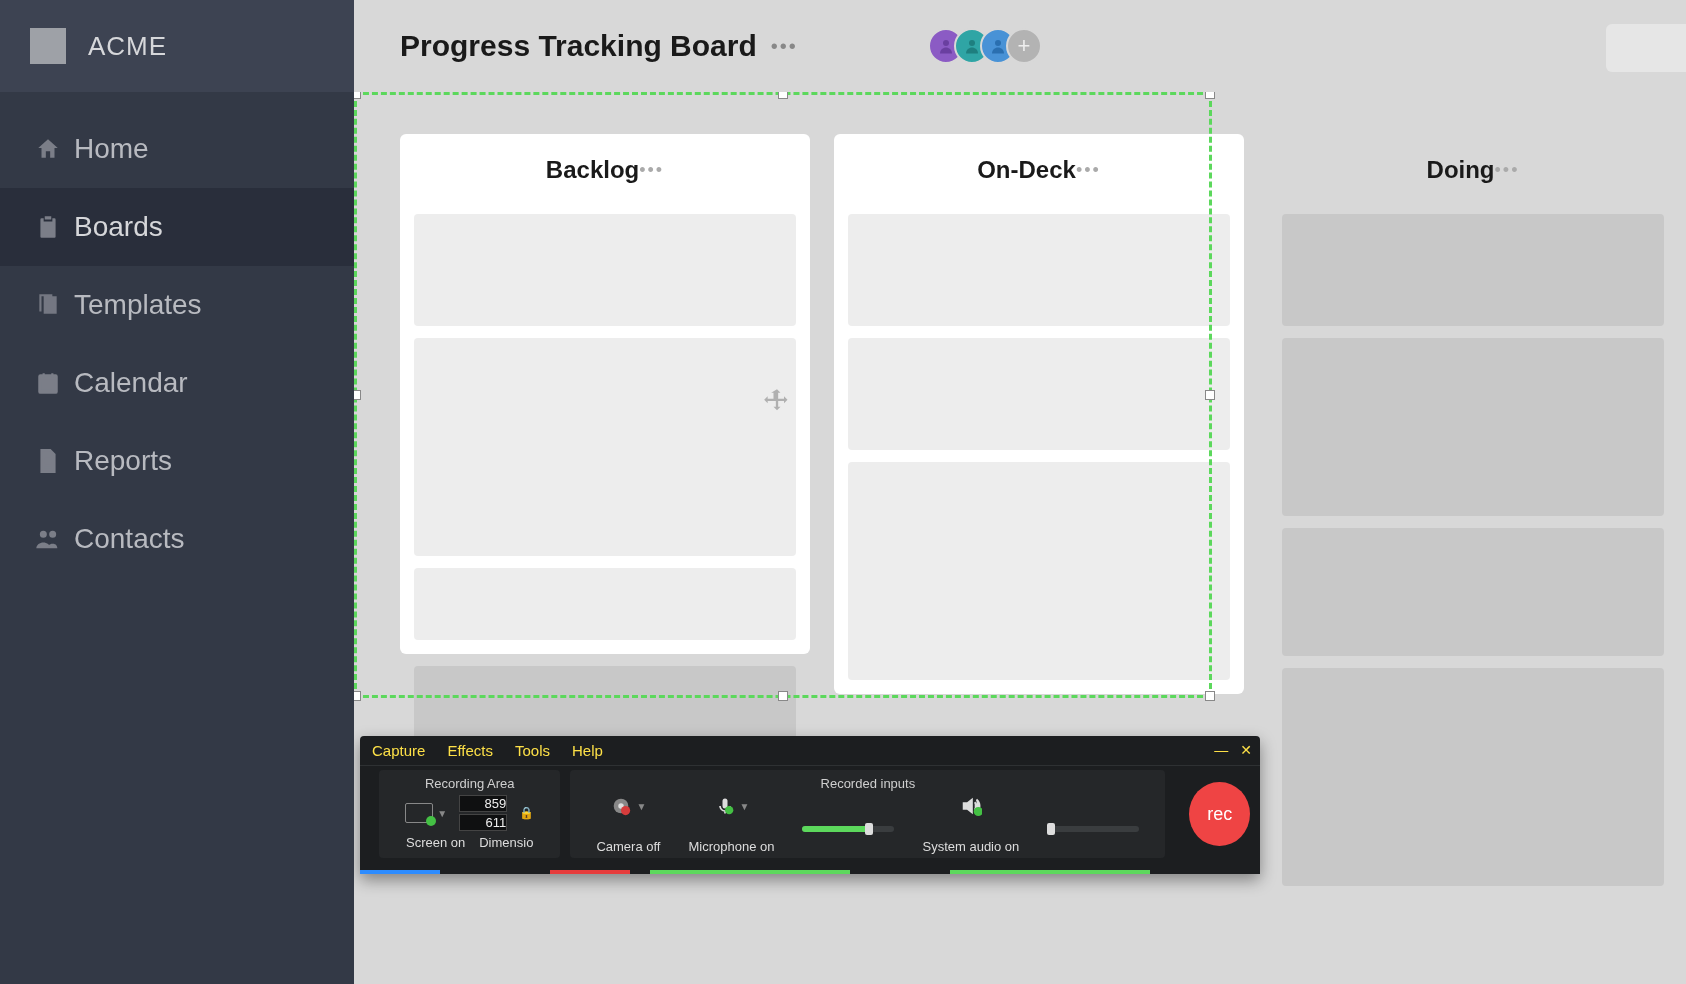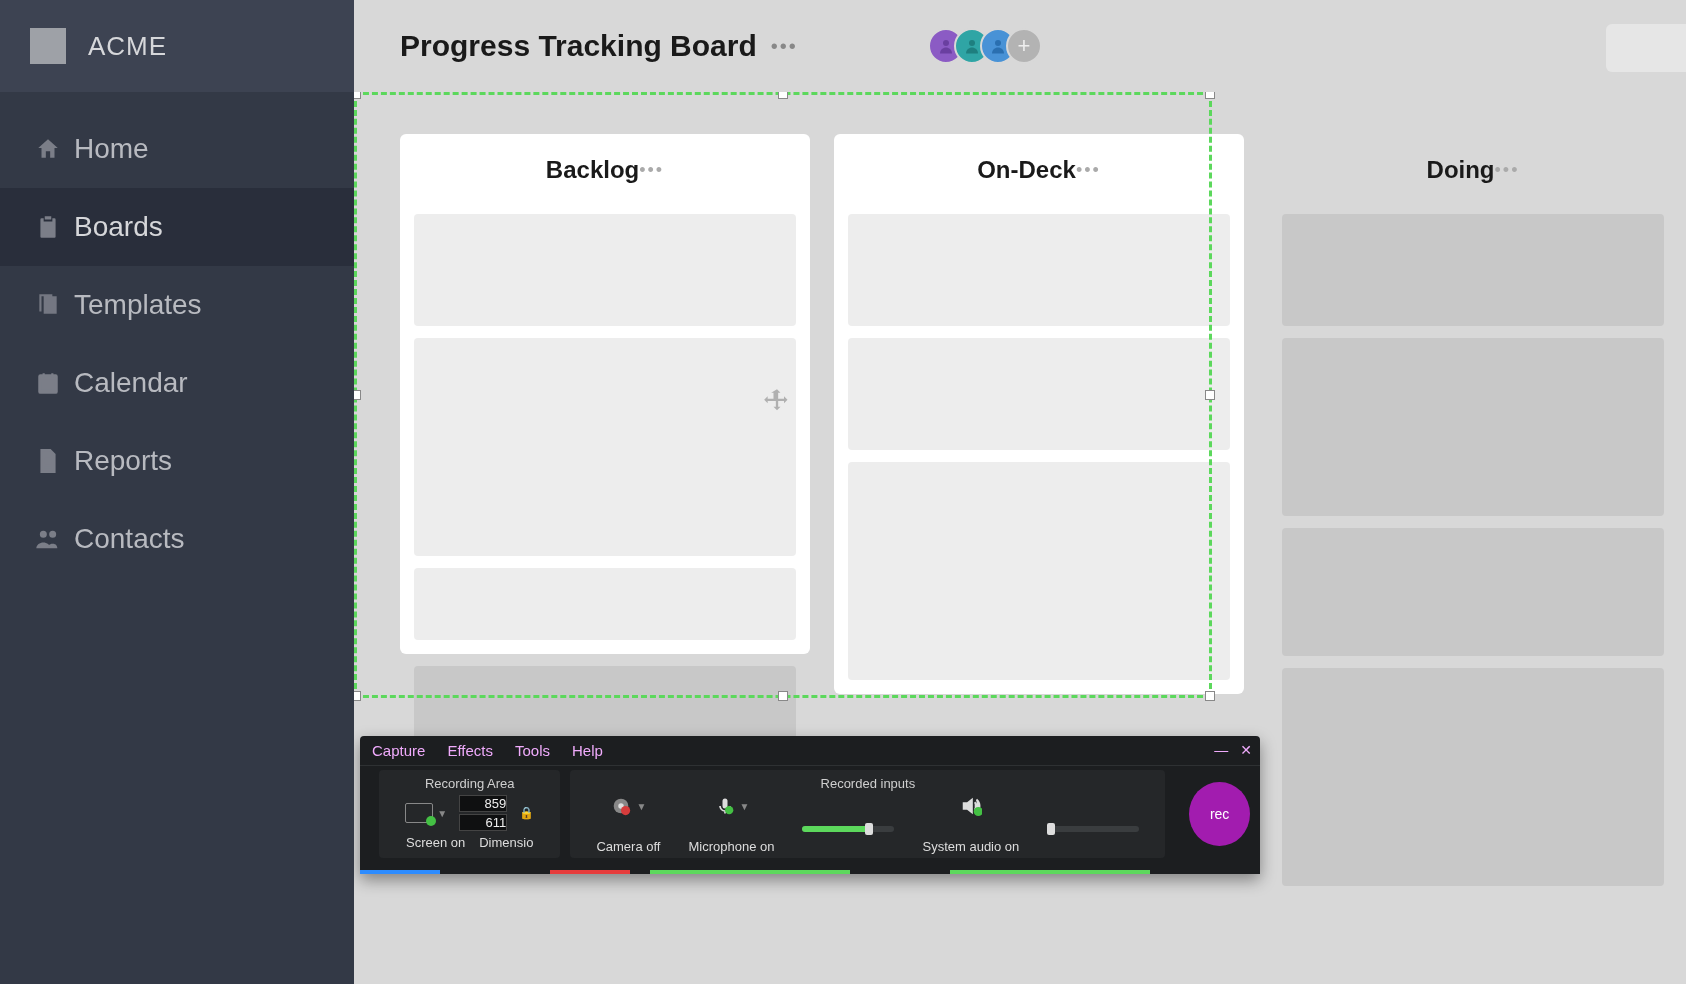--- a/index.html
+++ b/index.html
@@ -46,42 +46,42 @@
   .col-surface.ghost .card { background: #c8c8c8; }
 
   
   .selection { position:absolute; border: 3px dashed #5cd85c; pointer-events:none; }
   .handle { position:absolute; width:10px; height:10px; background:#fff; border:1px solid #888; }
   .move-cur { position:absolute; width:28px; height:28px; }
 
   
   .recorder { position: absolute; background: #1c1e20; color: #d0d0d0; border-radius: 4px; box-shadow: 0 6px 16px rgba(0,0,0,.4); font-size: 14px; }
   .rec-menu { display:flex; gap:22px; padding: 6px 12px; border-bottom: 1px solid #2e3133; font-size:15px; }
-  .rec-menu span { cursor:pointer; color:#f0abfc; }
+  .rec-menu span { cursor:pointer; color:#fde047; }
   .rec-win-controls { position:absolute; right:8px; top:6px; display:flex; gap:12px; color:#aaa; font-size:14px; }
   .rec-body { display:flex; align-items:stretch; padding: 4px 10px 12px 10px; gap: 10px; margin-left: 9px; }
   .rec-panel { background: #252729; border-radius: 4px; padding: 6px 12px 4px 12px; display:flex; flex-direction:column; align-items:center; }
   .rec-panel-title { font-size: 13px; color:#cfcfcf; text-align:center; margin-bottom: 4px; }
   .rec-area-row { display:flex; align-items:center; gap: 12px; }
   .screen-select { display:flex; align-items:center; gap:4px; }
   .screen-ico { width:28px; height:20px; border:1px solid #888; border-radius:2px; position:relative; }
   .screen-ico::after { content:''; position:absolute; right:-4px; bottom:-4px; width:10px; height:10px; background:#44c044; border-radius:50%; }
   .dim-box { display:flex; flex-direction:column; gap:2px; }
   .dim-box div { background:#0f1011; border:1px solid #444; color:#eee; font-size:13px; padding:0 0; width:48px; text-align:right; }
   .lock-ico { color:#777; font-size:12px; }
   .sub-labels { display:flex; gap: 14px; font-size:13px; color:#ddd; margin-top:4px; }
   .inputs-row { display:flex; align-items:center; gap:0; }
   .input-block { display:flex; flex-direction:column; align-items:center; padding: 0 14px; gap:4px; }
   .input-ico { width:22px; height:22px; display:flex; align-items:center; justify-content:center; }
   .drop-caret { color:#888; font-size:10px; margin-left:4px; }
   .slider { width: 92px; height: 6px; background: #3a3d3f; border-radius: 3px; position:relative; margin-top: 8px; }
   .slider-fill { height:100%; background:#5cd85c; border-radius:3px 0 0 3px; }
   .slider .knob { position:absolute; top:-3px; width:8px; height:12px; background:#ddd; border-radius:2px; }
   .input-label { font-size:13px; color:#ddd; white-space:nowrap; }
-  .rec-btn { width: 64px; height:64px; border-radius:50%; background:#a21caf; color:#fff; display:flex; align-items:center; justify-content:center; font-size:14px; align-self:center; margin-left:14px; cursor:pointer; }
+  .rec-btn { width: 64px; height:64px; border-radius:50%; background:#ef4444; color:#fff; display:flex; align-items:center; justify-content:center; font-size:18px; align-self:center; margin-left:14px; cursor:pointer; }
   .bottom-bar { display:flex; }
   .bottom-seg { height:4px; }
   .seg-blue { background:#2d8cff; }
   .seg-green { background:#5cd85c; }
   .seg-red { background:#e63c3c; }
   .seg-dark { background:#1c1e20; }
 
   .chev { font-size:10px; color:#888; }
 </style>
 </head>

